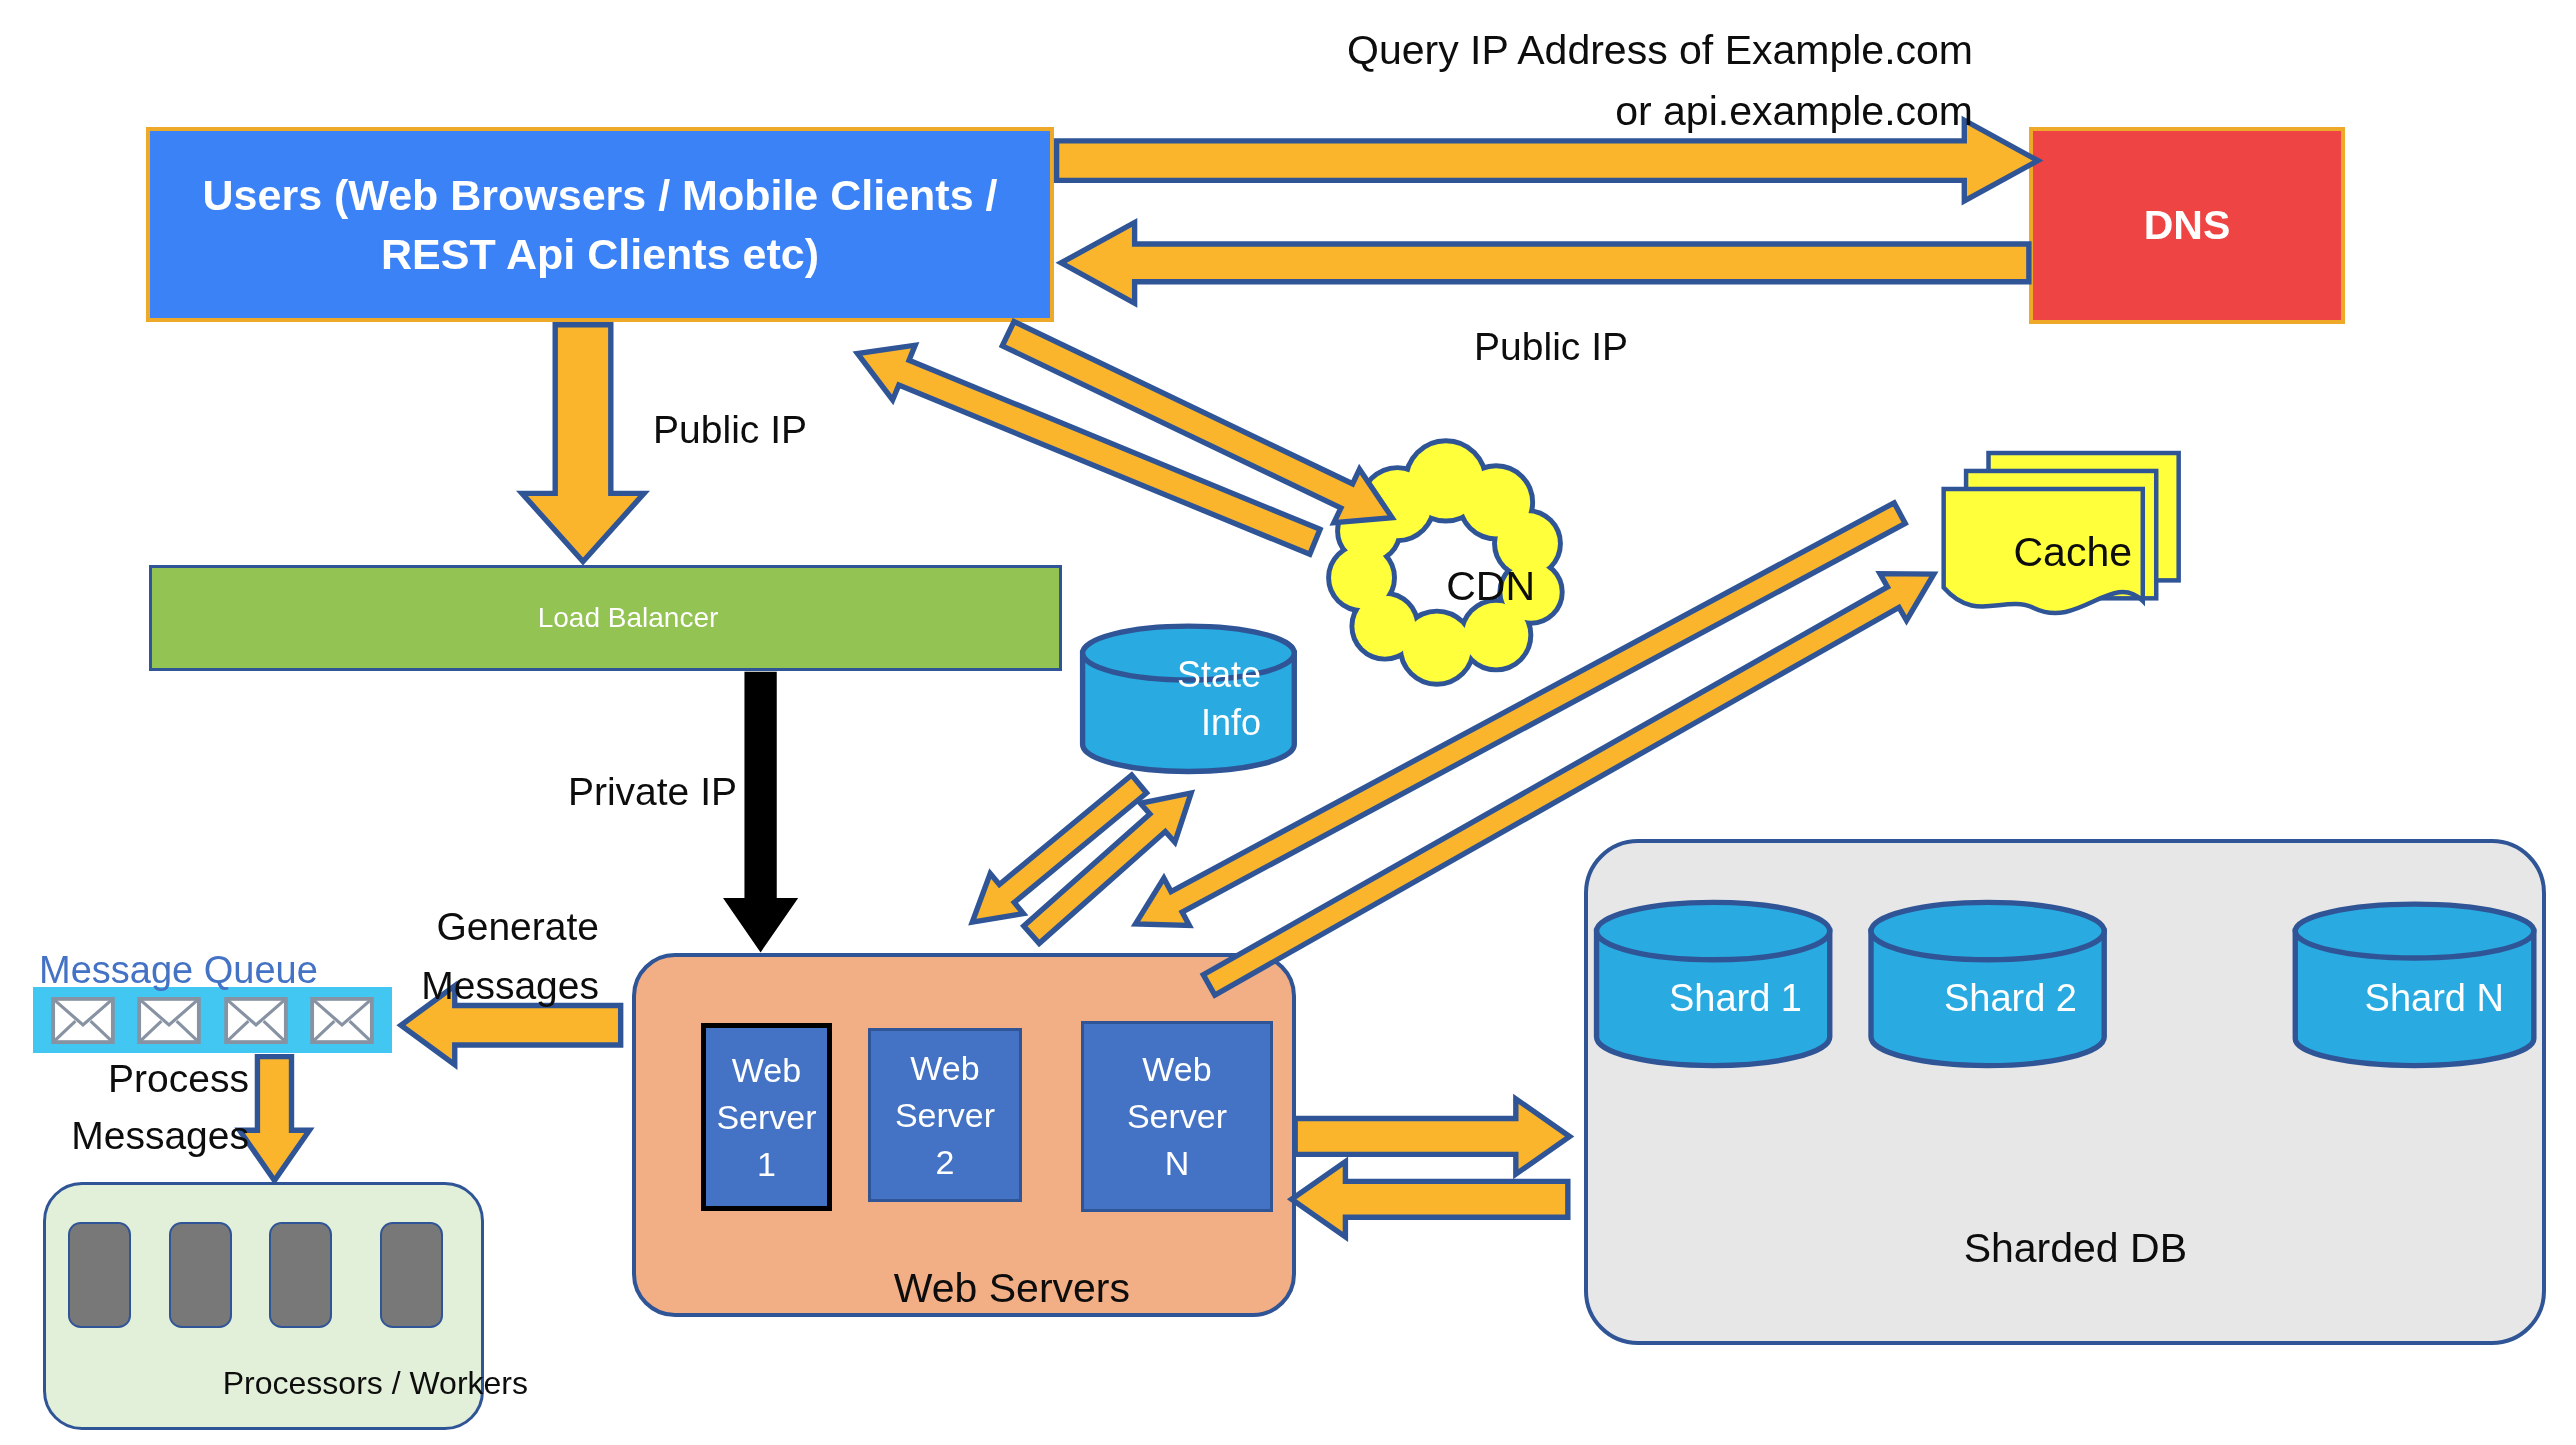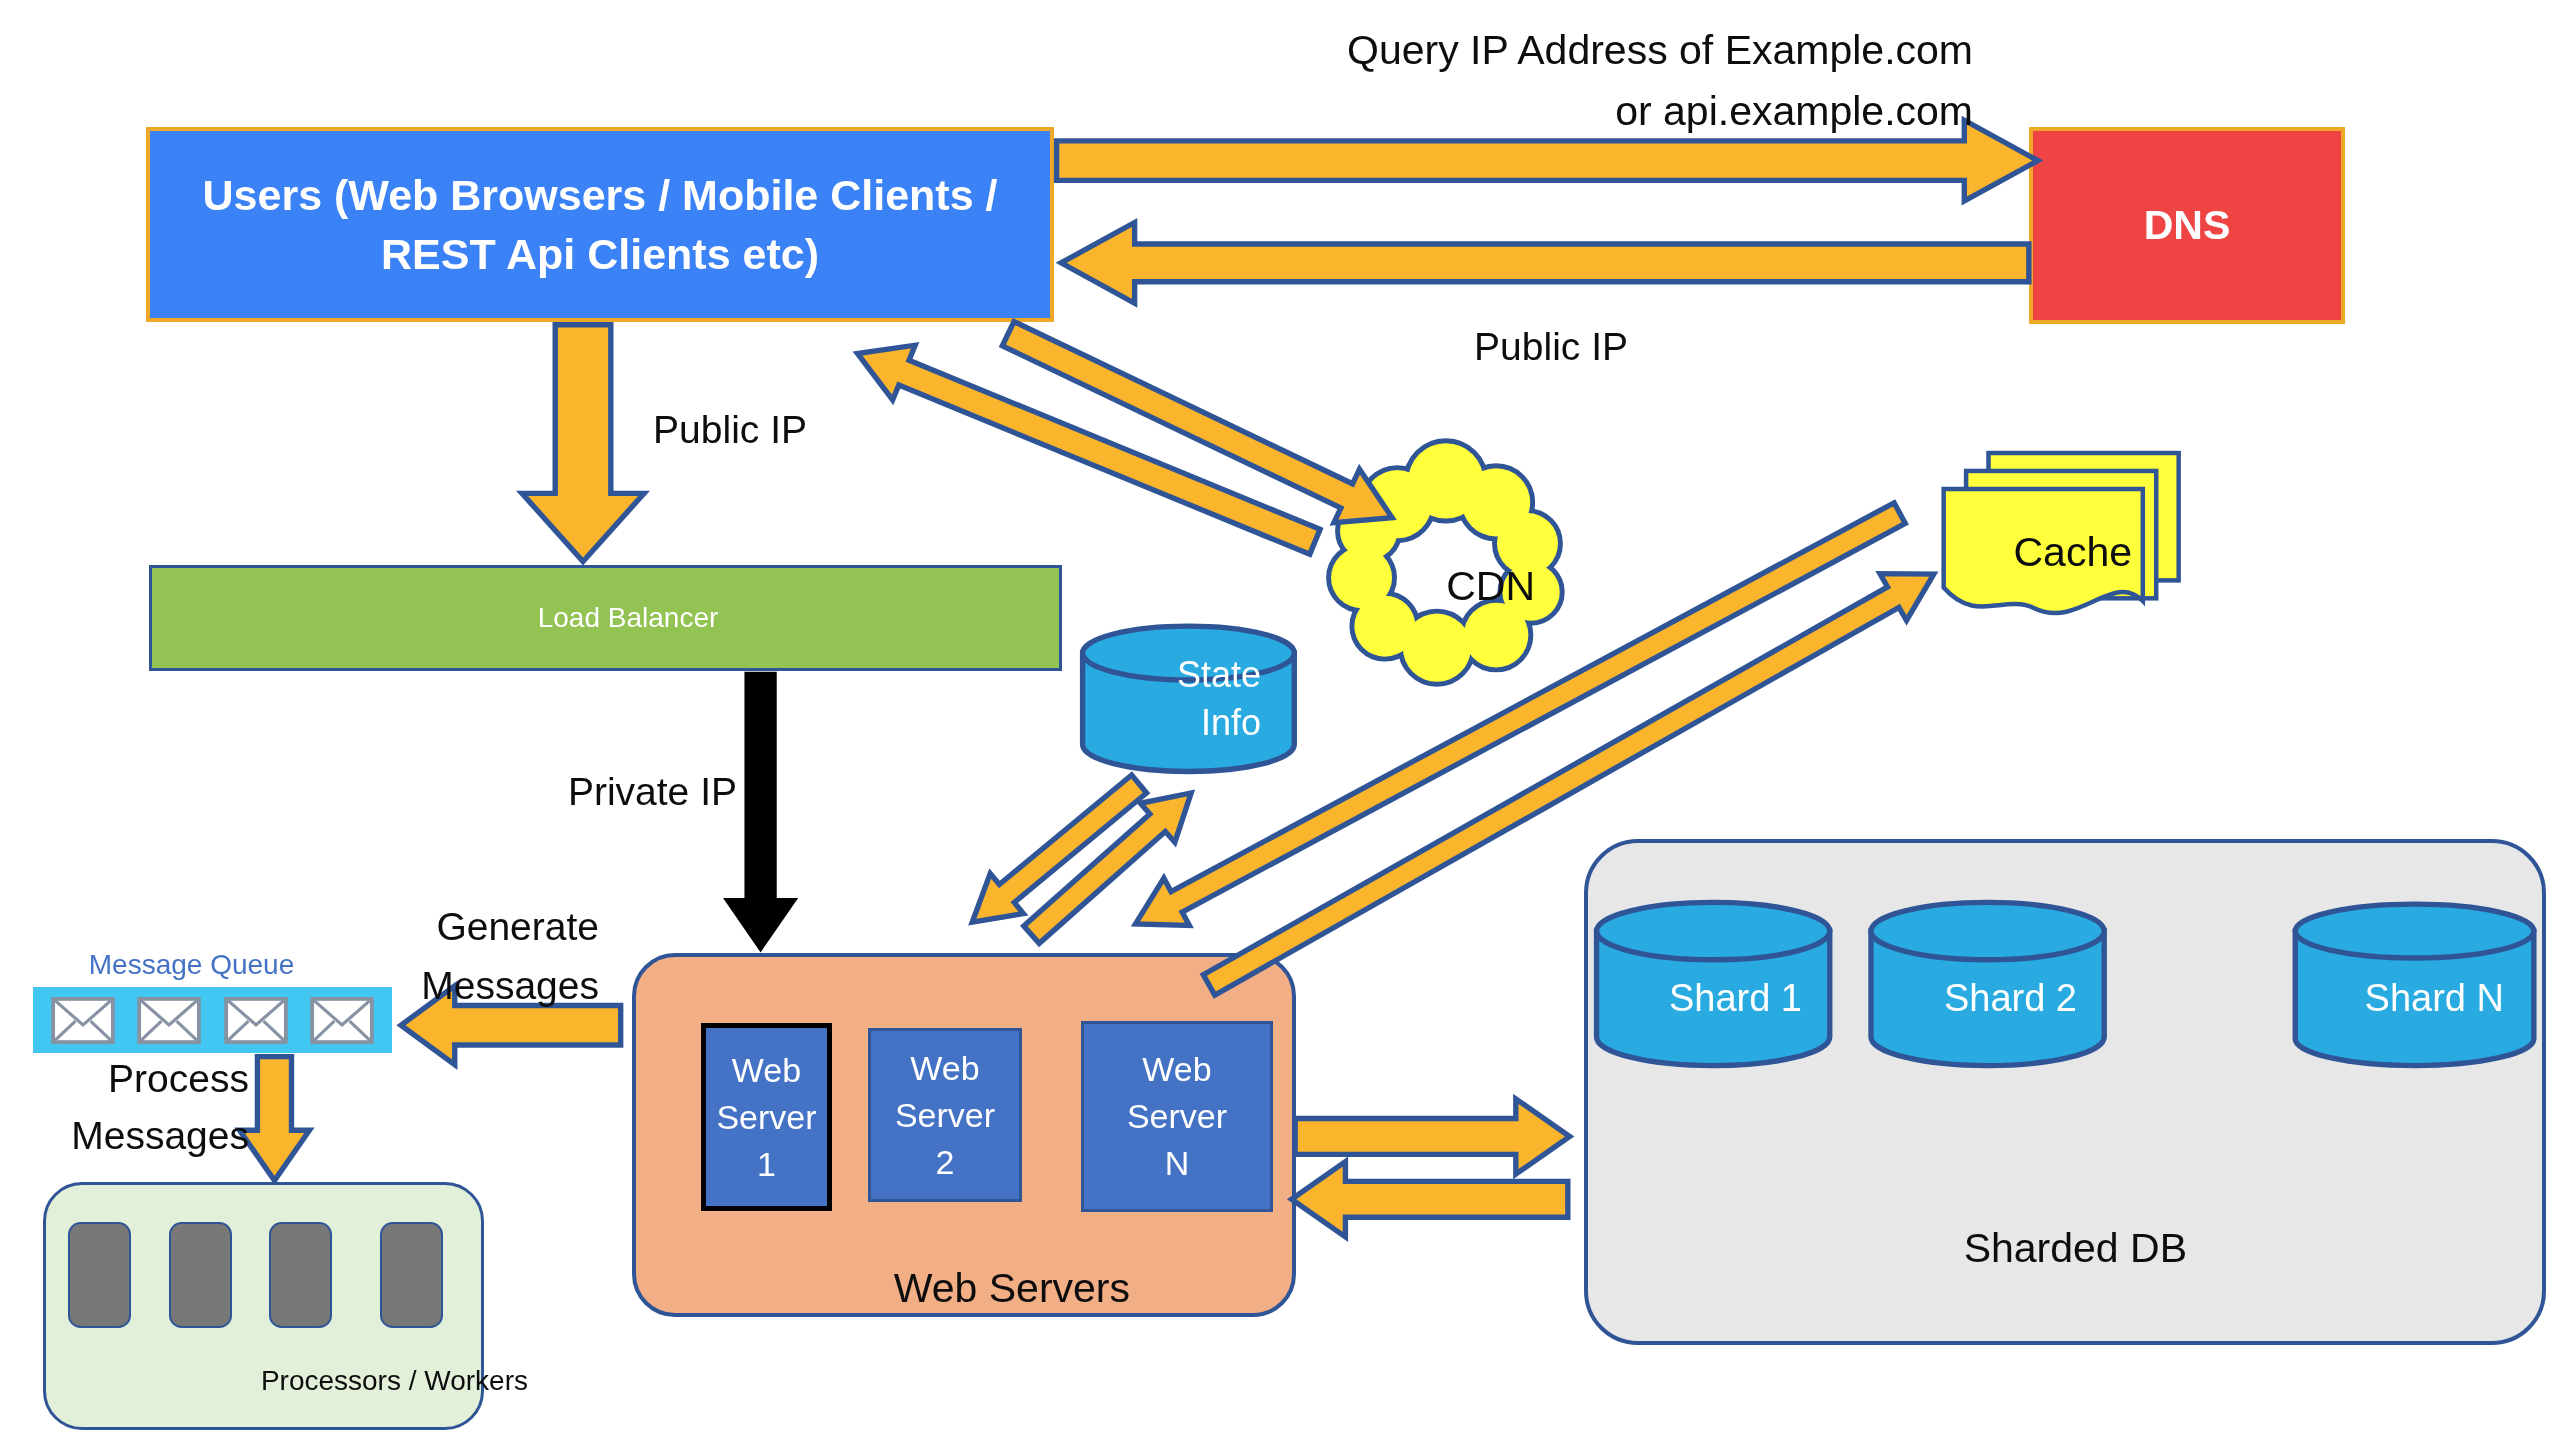--- a/index.html
+++ b/index.html
@@ -132,25 +132,25 @@
 
   <div class="label" style="left:1166px;top:20px;width:807px;font-size:41px;line-height:61px;">
     <div>Query IP Address of Example.com</div>
     <div>or api.example.com</div>
   </div>
   <div class="label" style="left:1449px;top:323px;width:179px;font-size:39px;">Public IP</div>
   <div class="label" style="left:628px;top:406px;width:179px;font-size:39px;">Public IP</div>
   <div class="label" style="left:531px;top:768px;width:206px;font-size:39px;">Private IP</div>
   <div class="label" style="left:402px;top:897px;width:197px;font-size:39px;line-height:59px;">Generate Messages</div>
   <div class="label" style="left:38px;top:1050px;width:211px;font-size:39px;line-height:57px;">Process Messages</div>
-  <div class="label" style="left:39px;top:947px;width:305px;text-align:center;font-size:28px;color:#4472C4;">Message Queue</div>
+  <div class="label" style="left:39px;top:947px;width:305px;text-align:left;font-size:38px;color:#4472C4;">Message Queue</div>
   <div class="label" style="left:1356px;top:561px;width:179px;font-size:41px;">CDN</div>
   <div class="label" style="left:1953px;top:527px;width:179px;font-size:41px;">Cache</div>
   <div class="label white" style="left:1117px;top:651px;width:144px;font-size:36px;line-height:48px;">State Info</div>
   <div class="label white" style="left:1623px;top:975px;width:179px;font-size:38px;">Shard 1</div>
   <div class="label white" style="left:1898px;top:975px;width:179px;font-size:38px;">Shard 2</div>
   <div class="label white" style="left:2325px;top:975px;width:179px;font-size:38px;">Shard N</div>
   <div class="label" style="left:1828px;top:1223px;width:359px;font-size:41px;">Sharded DB</div>
   <div class="label" style="left:771px;top:1263px;width:359px;font-size:41px;">Web Servers</div>
-  <div class="label" style="left:43px;top:1363px;width:485px;font-size:28px;">Processors / Workers</div>
+  <div class="label" style="left:43px;top:1363px;width:485px;font-size:32px;">Processors / Workers</div>
 
 </div>
 
 
 </body></html>

